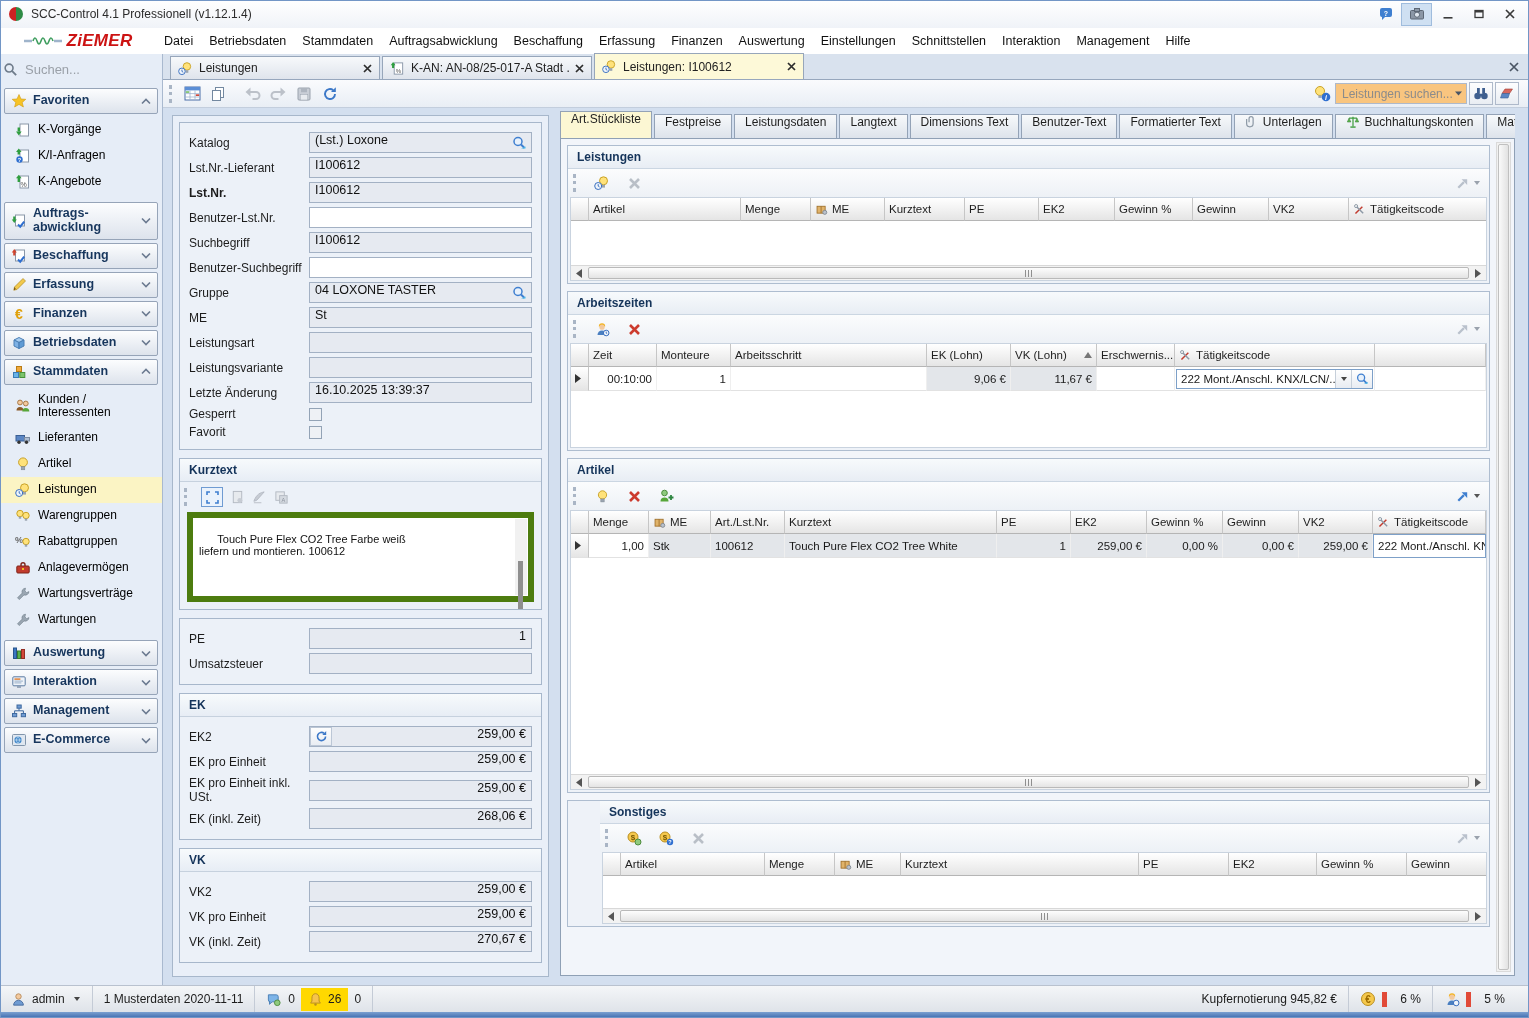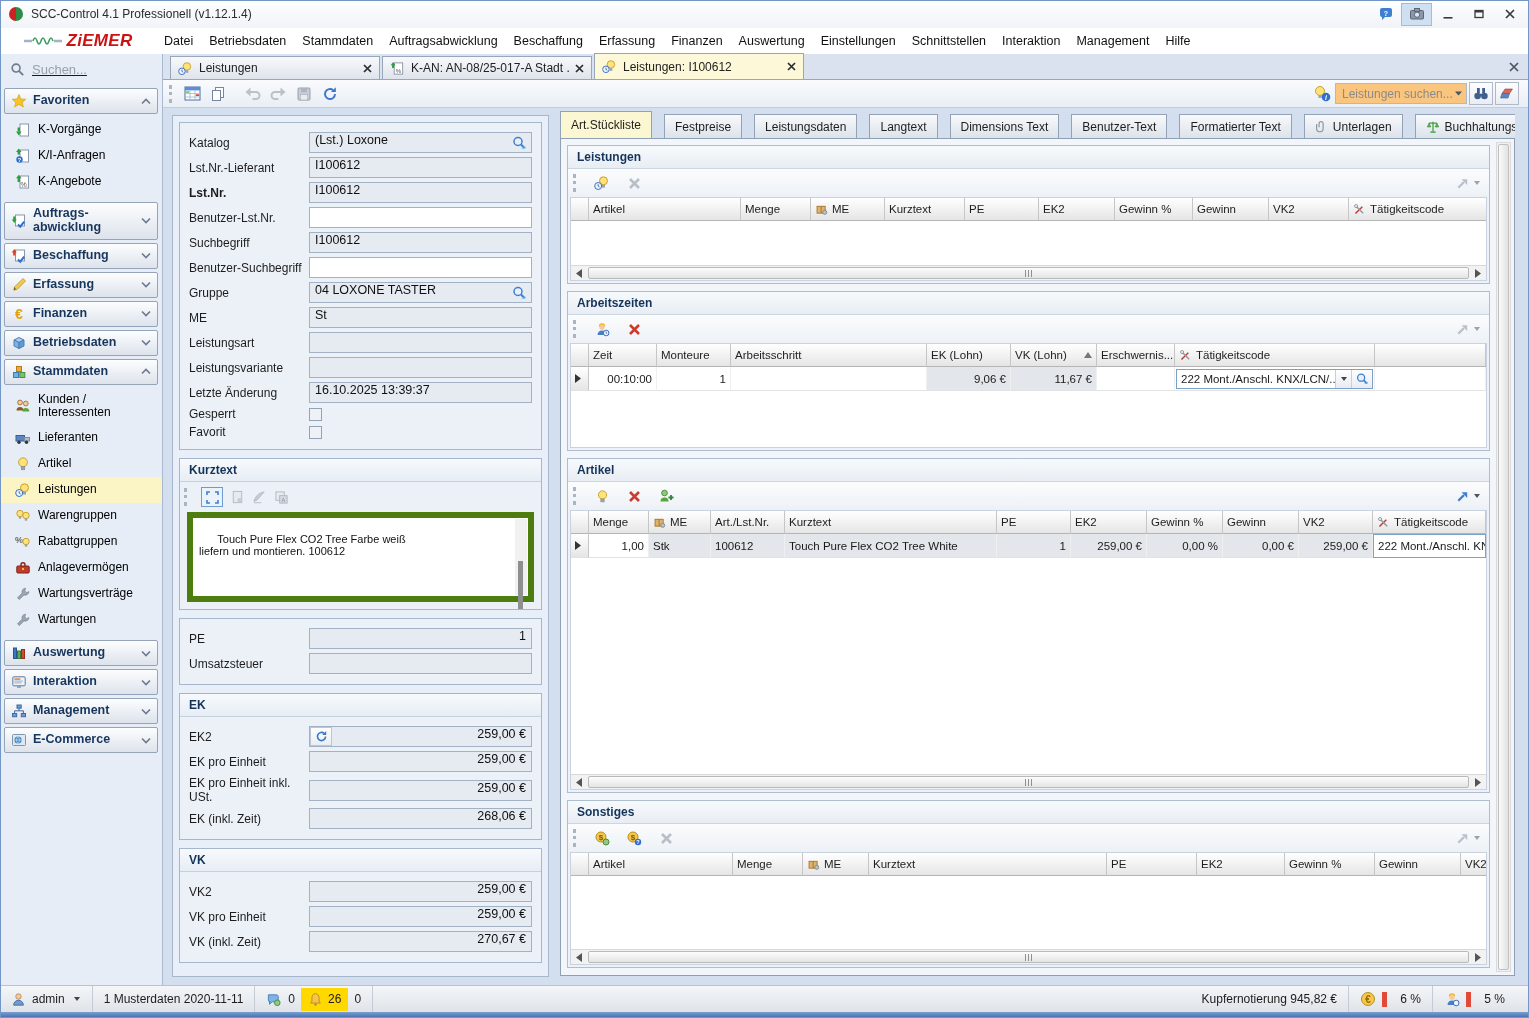--- a/index.html
+++ b/index.html
@@ -28,21 +28,21 @@
   
   .menubar { position:absolute; left:0; top:28px; right:0; height:26px; background:#fff;
     display:flex; align-items:center; }
   .logo { width:156px; flex:none; display:flex; align-items:center; justify-content:center; gap:3px; }
   .logo-text { color:#cc1313; font-weight:bold; font-style:italic; font-size:17px; letter-spacing:.3px; }
   .menu-item { padding:5px 8px; font-size:12.5px; color:#101010; cursor:default; }
 
   
   .sidebar { position:absolute; left:0; top:54px; width:163px; bottom:33px;
     background:#e6edf7; border-right:1px solid #a9b9cf; overflow:hidden; }
-  .side-search { height:31px; display:flex; align-items:center; gap:7px; padding:0 10px;text-decoration:underline; }
+  .side-search { height:31px; display:flex; align-items:center; gap:7px; padding:0 3px; }
   .side-search input { border:0; background:transparent; outline:none; width:105px;
     font-family:inherit; font-size:13px; color:#555; }
   .side-search input::placeholder { color:#9aa0a8; }
   .acc-header { margin:3px 4px 0 4px; border:1px solid #96a4b8; border-radius:2px;
     background:linear-gradient(#fcfdfe,#dde3ec); display:flex; align-items:center; gap:6px;
     padding:4px 6px; font-weight:bold; color:#17365d; font-size:12.5px; line-height:1.1; cursor:default; }
   .acc-header .lbl { width:92px; }
   .acc-header .chev { margin-left:auto; }
   .side-items { padding:3px 0 4px 0; }
   .side-item { display:flex; align-items:center; gap:7px; padding:5px 4px 5px 15px;
@@ -102,23 +102,23 @@
   .kt-expand { width:22px; height:20px; border:1px solid #6f9bd2; background:#eaf2fc;
     display:flex; align-items:center; justify-content:center; }
   .kt-text { margin:1px 7px 7px 7px; background:#fff; border:6px solid #4d7c0f; height:90px;
     padding:3px 16px 3px 6px; font-size:11px; color:#111; white-space:pre-wrap; position:relative; }
   .kt-vscroll { position:absolute; top:1px; right:1px; bottom:1px; width:12px; background:#f1f1f1; }
   .kt-vthumb { position:absolute; left:3px; width:5px; top:42px; height:48px; background:#8f8f8f; }
 
   
   .rtabs { position:absolute; left:560px; top:111px; right:14px; height:27px;
     display:flex; align-items:flex-end; overflow:hidden; }
-  .rtab { height:24px; display:flex; align-items:center; gap:5px; padding:0 10px;
+  .rtab { height:24px; display:flex; gap:5px; padding:0 10px;
     border:1px solid #93a2b6; border-bottom:none; background:linear-gradient(#f7f9fb,#dde3eb);
-    font-size:12px; color:#1e1e1e; margin-right:12px; white-space:nowrap; cursor:default; }
+    font-size:12px; color:#1e1e1e; margin-right:2px; white-space:nowrap; cursor:default; }
   .rtab.active { background:#fcf7d3; height:27px; }
   .rp-body { position:absolute; left:560px; top:138px; right:14px; bottom:42px;
     border:1px solid #8fa0b5; background:#f2f5fa; padding:6px 24px 6px 6px; }
   .rp-vscroll { position:absolute; top:3px; right:3px; bottom:3px; width:15px;
     background:#f1f1f1; border:1px solid #dadada; }
   .rp-vthumb { position:absolute; left:1px; right:1px; top:1px; bottom:1px;
     background:linear-gradient(90deg,#fafafa,#e2e2e2); border:1px solid #c0c0c0; border-radius:2px; }
 
   .sect { border:1px solid #aebdd0; background:#eef2f8; margin-bottom:7px;
     display:flex; flex-direction:column; overflow:hidden; }
@@ -1166,21 +1166,21 @@
           </span>
         <span class="hs-btn">
             <svg width="6" height="9" viewBox="0 0 6 9">
               <polygon points="0,0 0,9 6,4.5" fill="#555"></polygon>
             </svg>
           </span>
       </div>
     </div>
   </div>
 
-  <div class="sect" style="height:168px;">
+  <div class="sect" style="height:127px;padding-left:32px;">
     <div class="sect-title">Sonstiges</div>
     <div class="sect-tb">
       <span class="grip"></span>
       <div class="tbtn">
         <svg class="ic" width="16" height="16" viewBox="0 0 16 16">
             <circle cx="7" cy="7" r="5" fill="#f5c84c" stroke="#b98e1f"></circle>
             <text x="7" y="9.8" font-size="8" text-anchor="middle" fill="#7a5a00" font-weight="bold">$</text>
             <circle cx="12" cy="12" r="3" fill="#8fca7e" stroke="#4e8c3e"></circle>
           </svg>
       </div>

